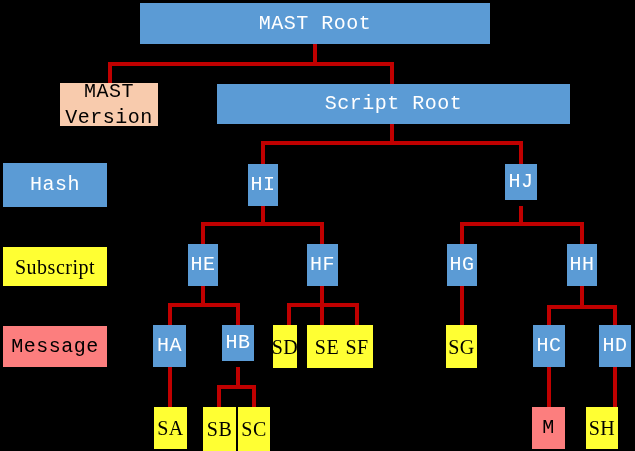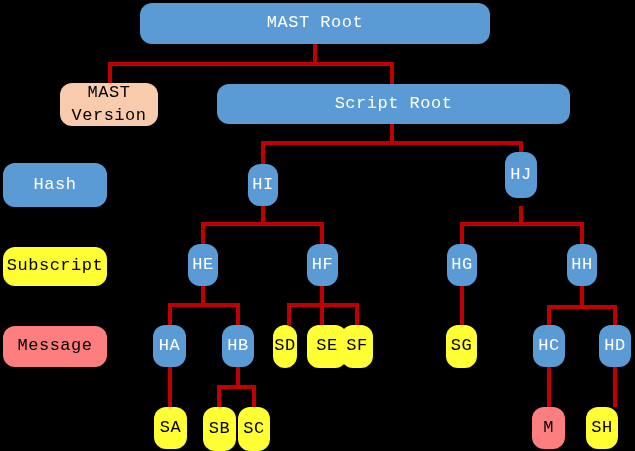--- a/index.html
+++ b/index.html
@@ -13,44 +13,43 @@
     --text-on-light:#000000;
   }
   html,body{margin:0;padding:0;background:#000;}
   .stage{
     position:relative;width:635px;height:451px;background:var(--bg);
     font-family:"Liberation Mono","DejaVu Sans Mono",monospace;
     overflow:hidden;
   }
   .node{
     position:absolute;display:flex;align-items:center;justify-content:center;
-    text-align:center;font-size:17px;letter-spacing:0.5px;line-height:1.3;
+    text-align:center;font-size:20px;letter-spacing:0.5px;line-height:1.3;
     white-space:pre-line;
-    border-radius:12px;
   }
   .blue{background:var(--blue);color:var(--text-on-blue);}
-  .yellow{background:var(--yellow);color:var(--text-on-light);}
+  .yellow{background:var(--yellow);color:var(--text-on-light);font-family:Liberation Serif, serif;}
   .salmon{background:var(--salmon);color:var(--text-on-light);}
   .peach{background:var(--peach);color:var(--text-on-light);}
   .line{position:absolute;background:var(--line);}
 
   #n-mast-root{left:140px;top:3px;width:350px;height:41px}
   #n-mast-version{left:60px;top:83px;width:98px;height:43px}
   #n-script-root{left:217px;top:84px;width:353px;height:40px}
   #n-hash{left:3px;top:163px;width:104px;height:44px}
   #n-hi{left:248px;top:164px;width:30px;height:42px}
-  #n-hj{left:505px;top:152px;width:32px;height:46px}
+  #n-hj{left:505px;top:164px;width:32px;height:36px}
   #n-subscript{left:3px;top:247px;width:104px;height:39px}
   #n-he{left:188px;top:244px;width:30px;height:42px}
   #n-hf{left:307px;top:244px;width:31px;height:42px}
   #n-hg{left:447px;top:244px;width:30px;height:42px}
   #n-hh{left:567px;top:244px;width:30px;height:42px}
   #n-message{left:3px;top:326px;width:104px;height:41px}
   #n-ha{left:153px;top:325px;width:33px;height:42px}
-  #n-hb{left:222px;top:325px;width:32px;height:42px}
+  #n-hb{left:222px;top:325px;width:32px;height:36px}
   #n-sd{left:273px;top:325px;width:24px;height:43px}
   #n-se{left:307px;top:325px;width:40px;height:43px}
   #n-sf{left:341px;top:325px;width:32px;height:43px}
   #n-sg{left:446px;top:325px;width:31px;height:43px}
   #n-hc{left:533px;top:325px;width:32px;height:42px}
   #n-hd{left:599px;top:325px;width:32px;height:42px}
   #n-sa{left:154px;top:407px;width:33px;height:42px}
   #n-sb{left:203px;top:407px;width:33px;height:44px}
   #n-sc{left:238px;top:407px;width:32px;height:44px}
   #n-m{left:532px;top:407px;width:33px;height:42px}

